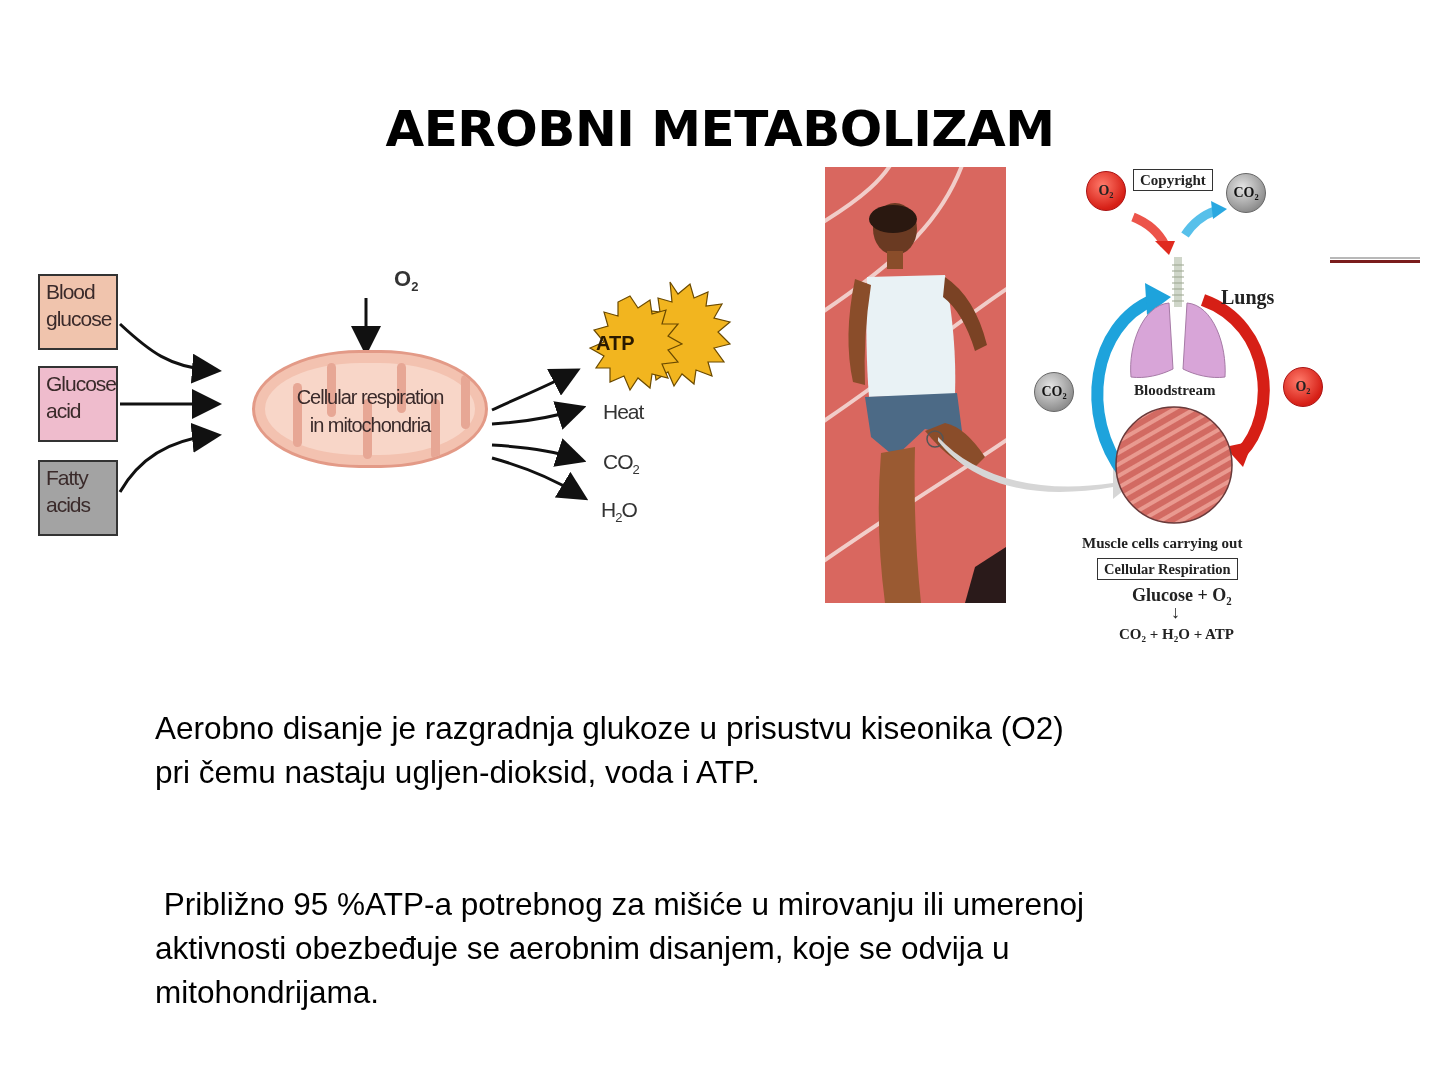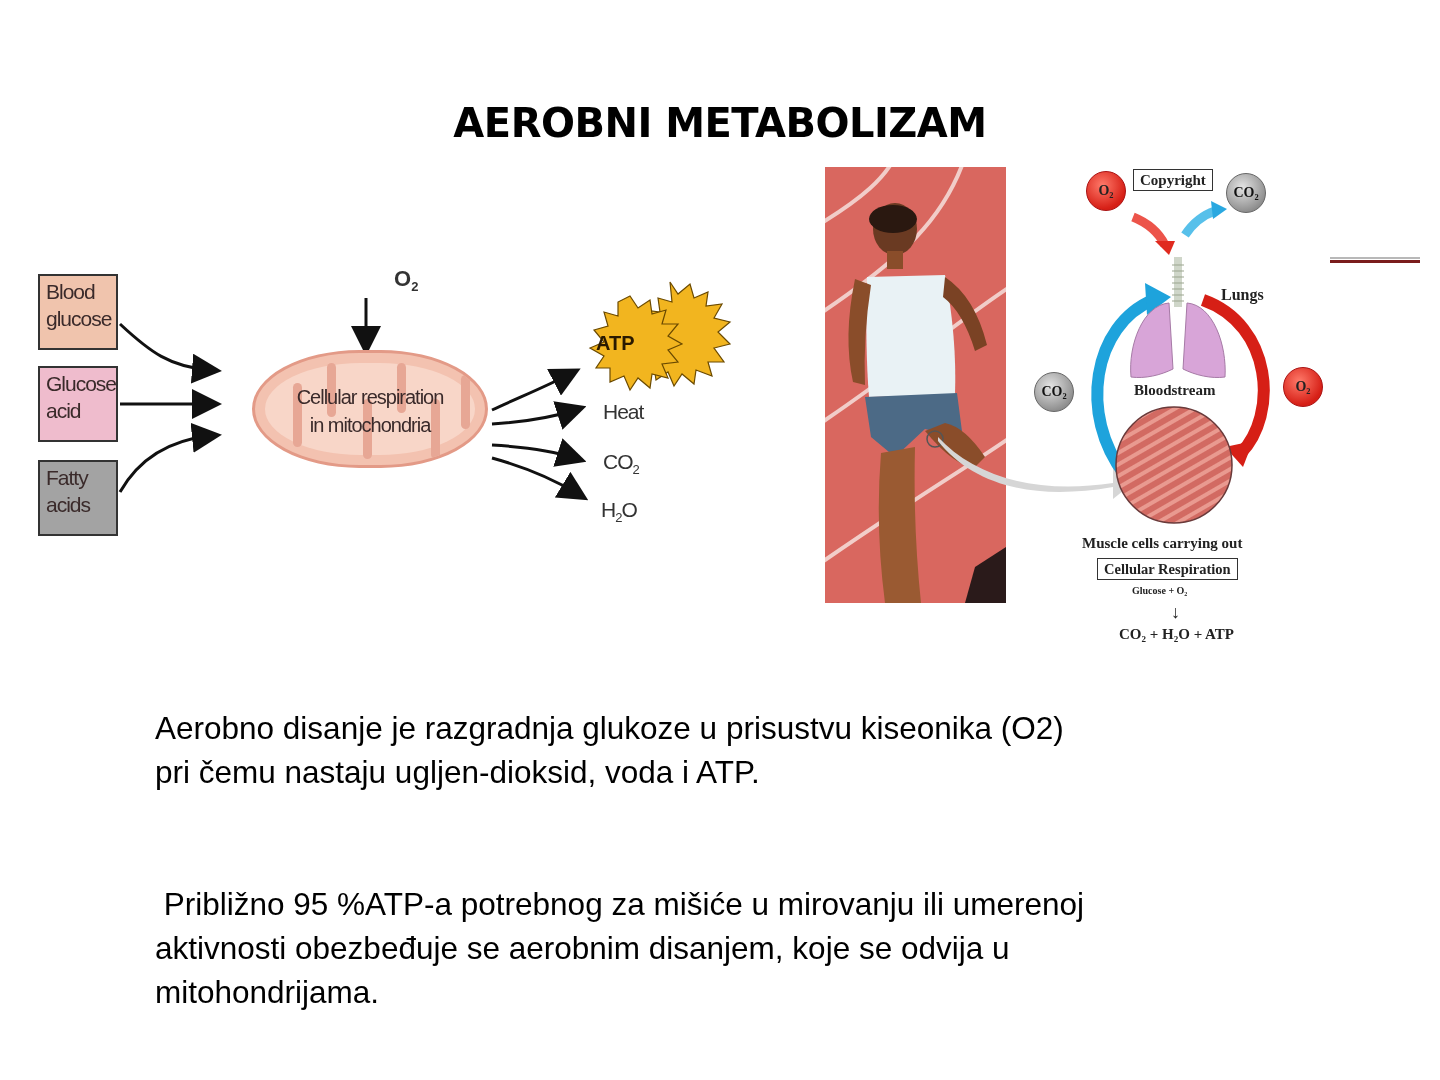--- a/index.html
+++ b/index.html
@@ -1,20 +1,20 @@
 <!DOCTYPE html>
 <html><head>
 <meta charset="utf-8">
 <style>
   html, body { margin:0; padding:0; background:#ffffff; }
   body { width:1440px; height:1080px; position:relative; overflow:hidden; font-family:"Liberation Sans", sans-serif; }
   .abs { position:absolute; }
 
   
-  .slide-title { left:0; width:1440px; top:100px; text-align:center; font-family:"DejaVu Sans", sans-serif; font-weight:bold; font-size:40px; color:#000; letter-spacing:-0.5px; z-index:2; }
+  .slide-title { left:0; width:1440px; top:100px; text-align:center; font-family:"DejaVu Sans", sans-serif; font-weight:bold; font-size:50px; color:#000; letter-spacing:-0.5px; z-index:2; }
 
   
   .diag-left { left:30px; top:262px; width:720px; height:300px; }
   .src-box { position:absolute; left:8px; width:80px; border:2px solid #333; font-size:21px; line-height:27px; color:#3a2a2a; padding:2px 0 4px 6px; box-sizing:border-box; letter-spacing:-1px; }
   .mito { position:absolute; left:222px; top:88px; width:236px; height:118px; border-radius:50% / 55%; background:#f3c2b0; border:3px solid #e39a87; box-sizing:border-box; overflow:hidden; }
   .mito-inner { position:absolute; left:10px; top:10px; right:10px; bottom:10px; border-radius:50% / 55%; background:#f8d6c8; }
   .mito-fold { position:absolute; background:#e7a795; width:9px; border-radius:5px; }
   .mito-text { position:absolute; left:0; right:0; top:30px; text-align:center; font-size:20px; line-height:28px; color:#3a2a2a; letter-spacing:-1px; }
   .o2-label { position:absolute; left:324px; top:4px; font-size:22px; color:#333; font-weight:bold;margin-left:40px; }
   .out-label { position:absolute; font-size:21px; color:#333; letter-spacing:-1px; }
@@ -163,28 +163,28 @@
         <rect width="10" height="4" fill="#e99a90"></rect>
       </pattern>
     </defs>
     <circle cx="441" cy="300" r="58" fill="url(#striation)" stroke="#6a3a3a" stroke-width="1.5"></circle>
   </svg>
 
   <div class="gas gas-o2" style="left:353px;top:6px;">O₂</div>
   <div class="boxed" style="left:400px;top:4px;">Copyright</div>
   <div class="gas gas-co2" style="left:493px;top:8px;">CO₂</div>
 
-  <div class="abs lbl-serif" style="left:488px;top:121px;font-size:16px;">Lungs</div>
+  <div class="abs lbl-serif" style="left:488px;top:121px;font-size:20px;">Lungs</div>
   <div class="gas gas-co2" style="left:301px;top:207px;">CO₂</div>
   <div class="abs lbl-serif" style="left:401px;top:217px;font-size:15px;">Bloodstream</div>
   <div class="gas gas-o2" style="left:550px;top:202px;">O₂</div>
 
   <div class="abs lbl-serif" style="left:349px;top:370px;font-size:15px;">Muscle cells carrying out</div>
   <div class="boxed" style="left:364px;top:393px;font-size:14.5px;padding:0 6px;">Cellular Respiration</div>
-  <div class="abs lbl-serif" style="left:399px;top:420px;font-size:10px;">Glucose + O₂</div>
+  <div class="abs lbl-serif" style="left:399px;top:420px;font-size:18px;">Glucose + O₂</div>
   <div class="abs lbl-serif" style="left:438px;top:437px;font-size:18px;">↓</div>
   <div class="abs lbl-serif" style="left:386px;top:461px;font-size:15px;">CO₂ + H₂O + ATP</div>
 
 </div>
 
 <div class="abs body-text">
   <p>
     <span>Aerobno disanje je razgradnja glukoze u prisustvu kiseonika (O2)</span><br>
     <span>pri čemu nastaju ugljen-dioksid, voda i ATP.</span>
   </p>

